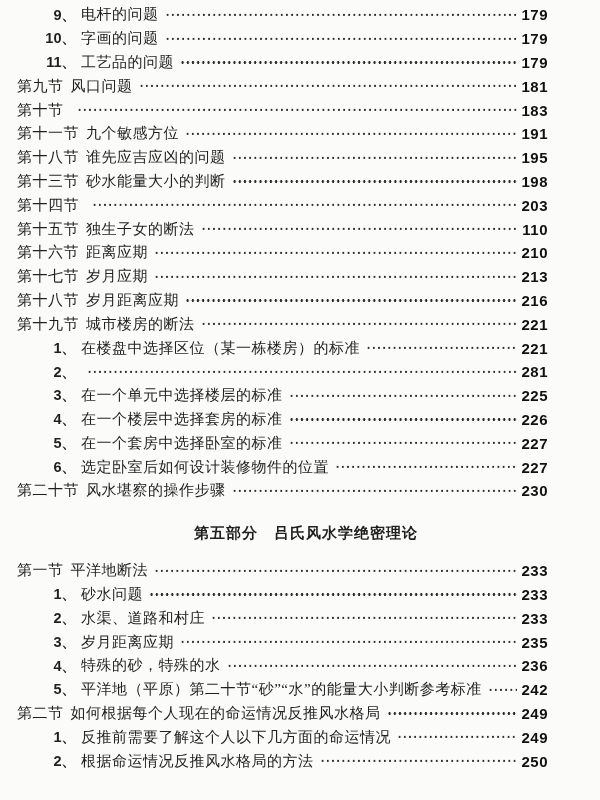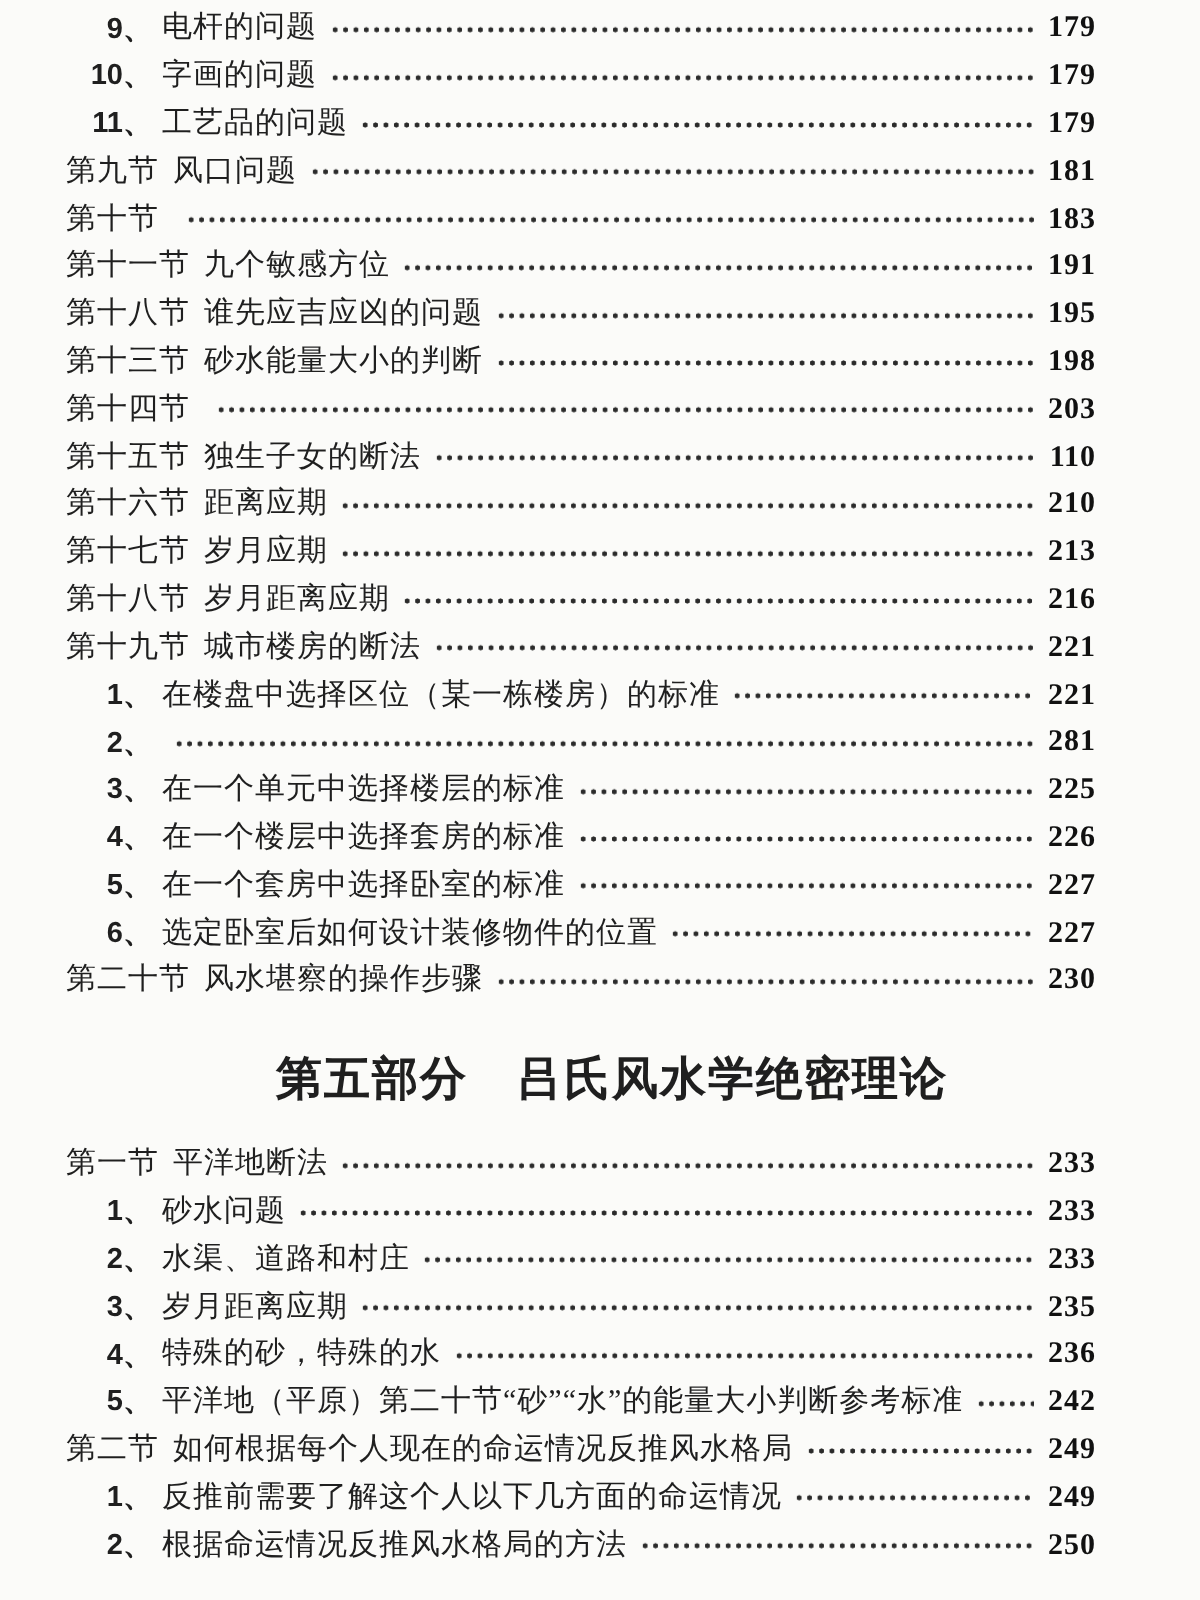--- a/index.html
+++ b/index.html
@@ -13,46 +13,46 @@
     color:var(--text);
   }
   .page{padding-top:3px;}
   .toc-row{
     display:flex;align-items:center;
     height:23.8px;
     padding-right:52px;
     font-size:15px;line-height:1;
     white-space:nowrap;
   }
-  .toc-row.section{padding-left:33px;}
+  .toc-row.section{padding-left:17px;}
   .toc-row.item{padding-left:44px;}
   .label{letter-spacing:0.5px;margin-right:7px;flex:none;}
   .num{
     flex:none;display:inline-block;width:32px;text-align:right;margin-right:5px;
     font-family:"Liberation Sans","DejaVu Sans",sans-serif;
     font-weight:700;font-size:14.5px;
   }
   .title{flex:none;letter-spacing:0.5px;}
   .dots{
     flex:1;min-width:6px;height:100%;margin:0 3px 0 6px;
     background-image:radial-gradient(circle,var(--dots) 1.15px,transparent 1.4px);
     background-size:5.2px 100%;
     background-position:left 55%;
     background-repeat:repeat-x;
   }
   .pagenum{
     flex:none;min-width:28px;text-align:right;
-    font-family:Liberation Serif, serif;
+    font-family:Liberation Sans, sans-serif;
     font-weight:700;font-size:15px;color:var(--pagenum);
     letter-spacing:0.5px;
   }
   .part-heading{
     margin:21px 0 16px 12px;
     text-align:center;
-    font-size:23px;font-weight:700;letter-spacing:1px;
+    font-size:15px;font-weight:700;letter-spacing:1px;
     color:var(--text);
   }
 </style>
 </head>
 <body>
 
 <div class="page">
   <div id="rows-top">
       <div class="toc-row item">
 

